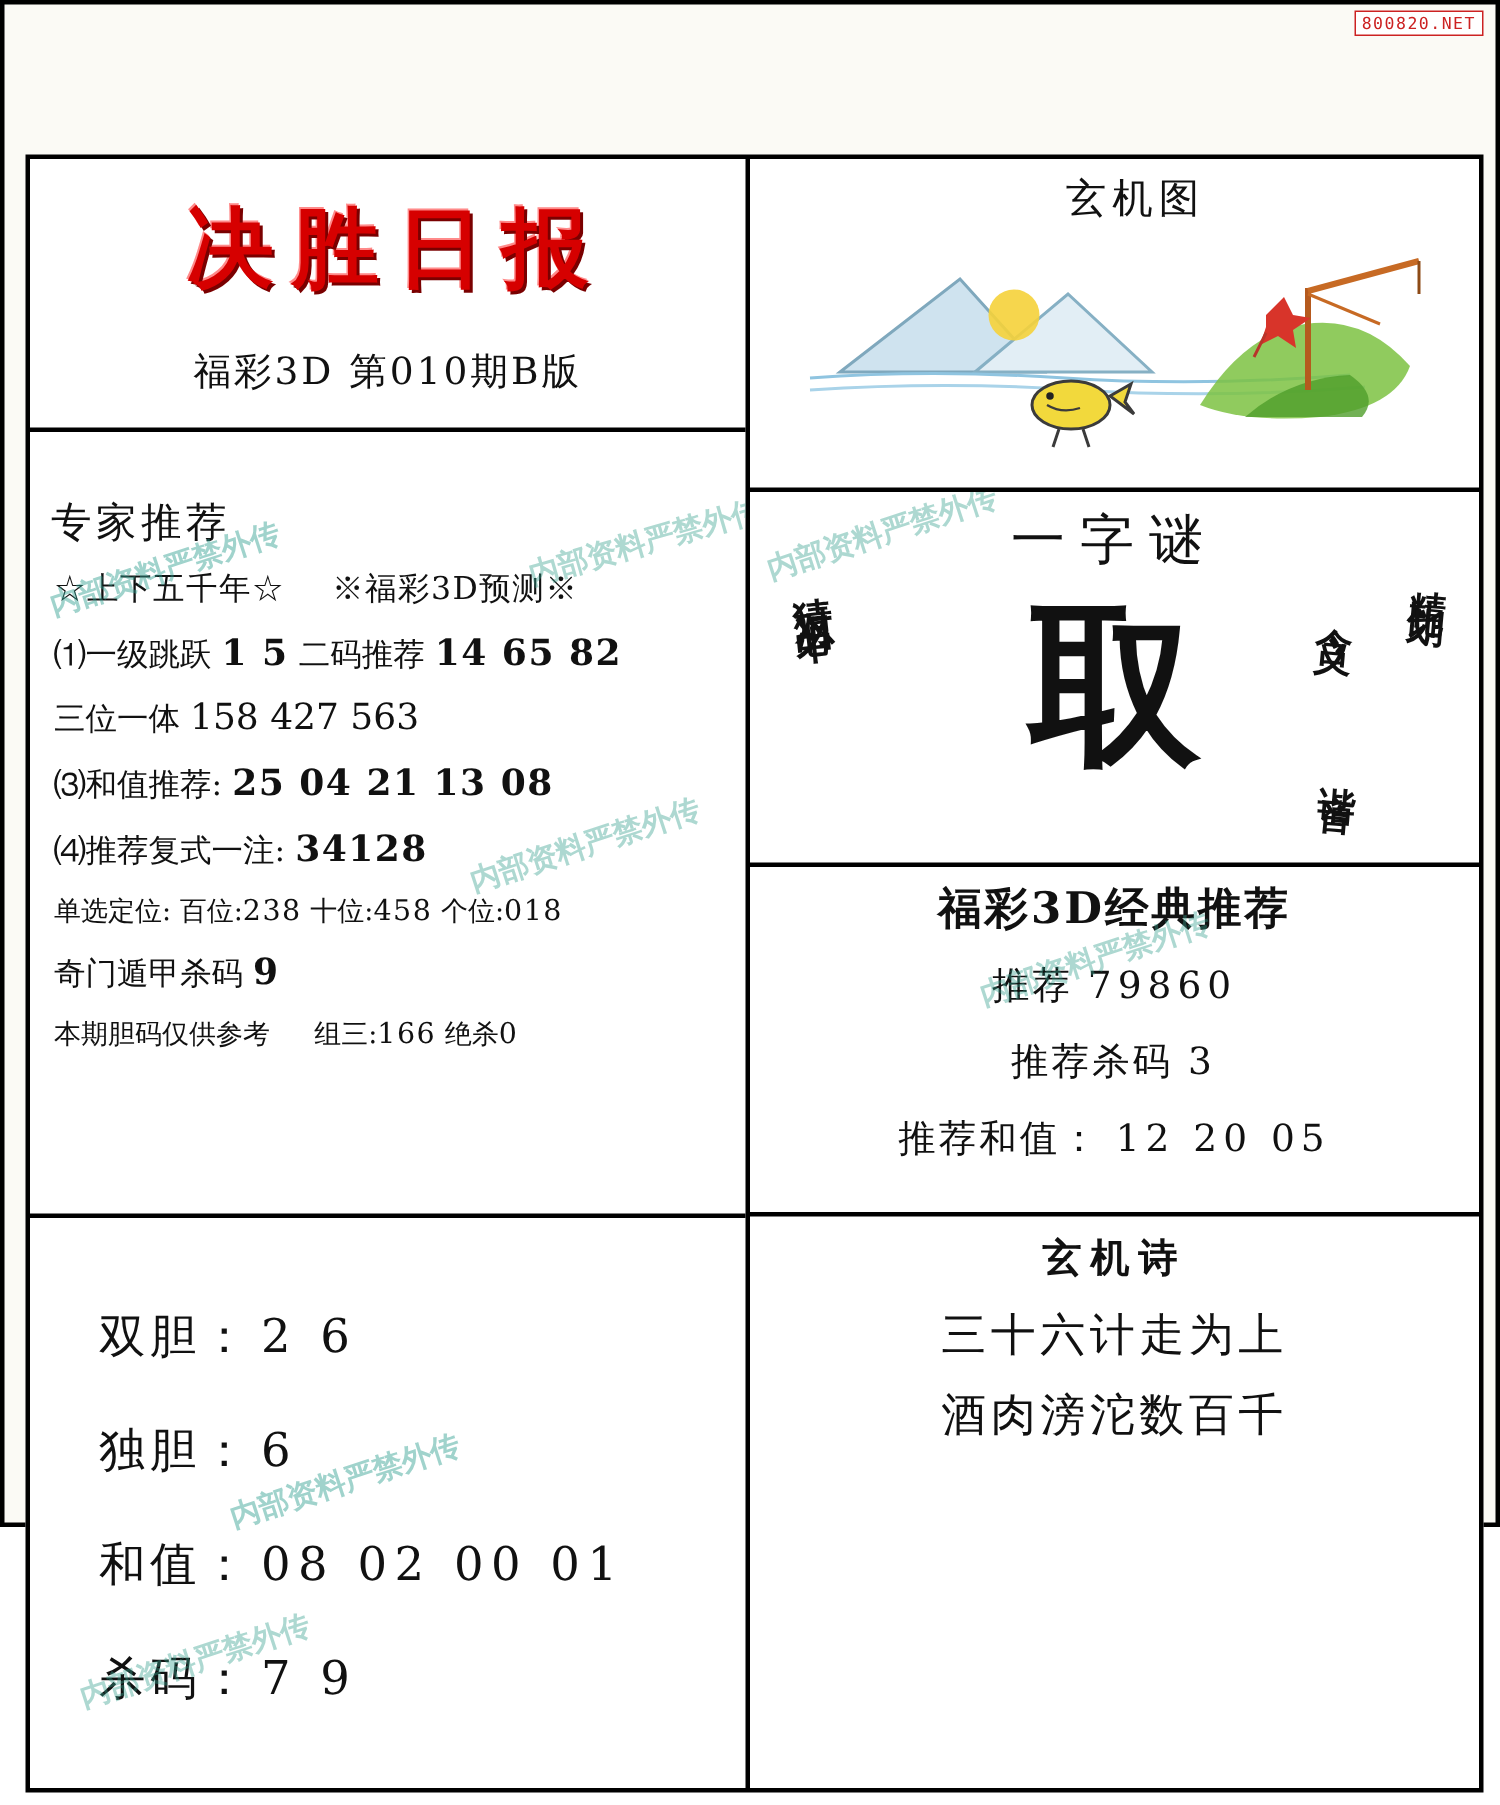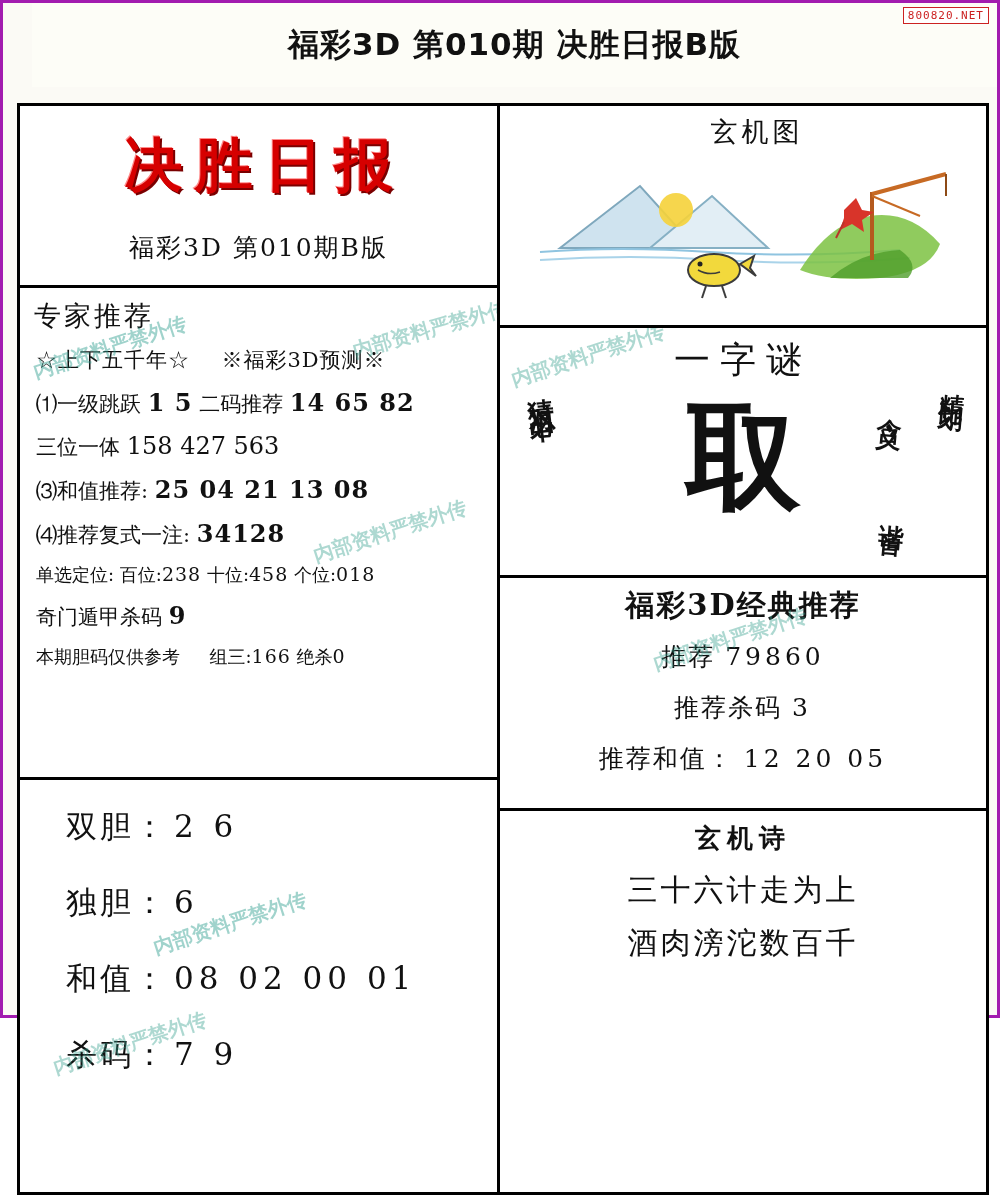--- a/index.html
+++ b/index.html
@@ -7,21 +7,21 @@
   body {
     width:1000px; height:1203px;
     background:#ffffff;
     font-family:"DejaVu Sans", sans-serif;
     overflow:hidden;
   }
   .page {
     position:relative;
     width:1000px; height:1018px;
     background:#fbfaf5;
-    border:3px solid #a21caf;
+    border:3px solid #000000;
     padding-left:29px;
   }
   
   .stamp {
     position:absolute; top:4px; right:8px;
     border:1px solid #cc2222;
     color:#cc2222;
     font-size:11px;
     font-family:"DejaVu Sans Mono", monospace;
     padding:1px 4px;
@@ -42,21 +42,21 @@
   }
   
   .grid {
     position:absolute;
     left:14px; top:100px;
     width:972px; height:1092px;
     border:3px solid #000;
     display:flex;
     background:#fff;
   }
-  .col-left { width:480px; border-right:3px solid #000; display:flex; flex-direction:column; }
+  .col-left { width:480px; border-right:3px solid #000; display:flex; flex-direction:column;gap:32px; }
   .col-right { flex:1; display:flex; flex-direction:column; }
 
   .cell { position:relative; overflow:hidden; }
   .divider-b { border-bottom:3px solid #000; }
 
   
   .masthead { height:182px; display:flex; flex-direction:column; align-items:center; justify-content:center; }
   .masthead-logo {
     font-size:58px; font-weight:bold;
     color:#d60000;
@@ -171,23 +171,20 @@
   .wm-r { transform:rotate(-18deg); }
   .wm-r2 { transform:rotate(-16deg); }
 </style>
 </head>
 <body>
 
 <div class="page">
 
   <div class="stamp">800820.NET</div>
 
-  <div class="header">
-    <div class="header-title">福彩3D 第010期 决胜日报B版</div>
-  </div>
 
   <div class="grid">
 
     <div class="col-left">
 
       <div class="cell masthead divider-b">
         <div class="masthead-logo">决胜日报</div>
         <div class="masthead-sub">福彩3D 第010期B版</div>
       </div>
 

